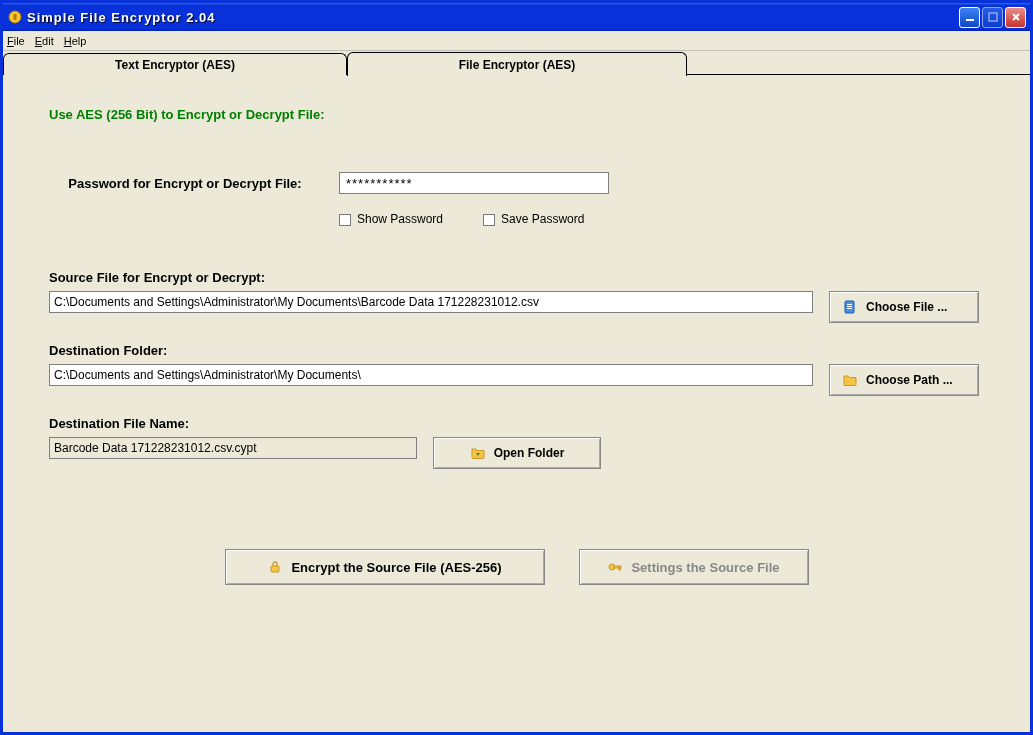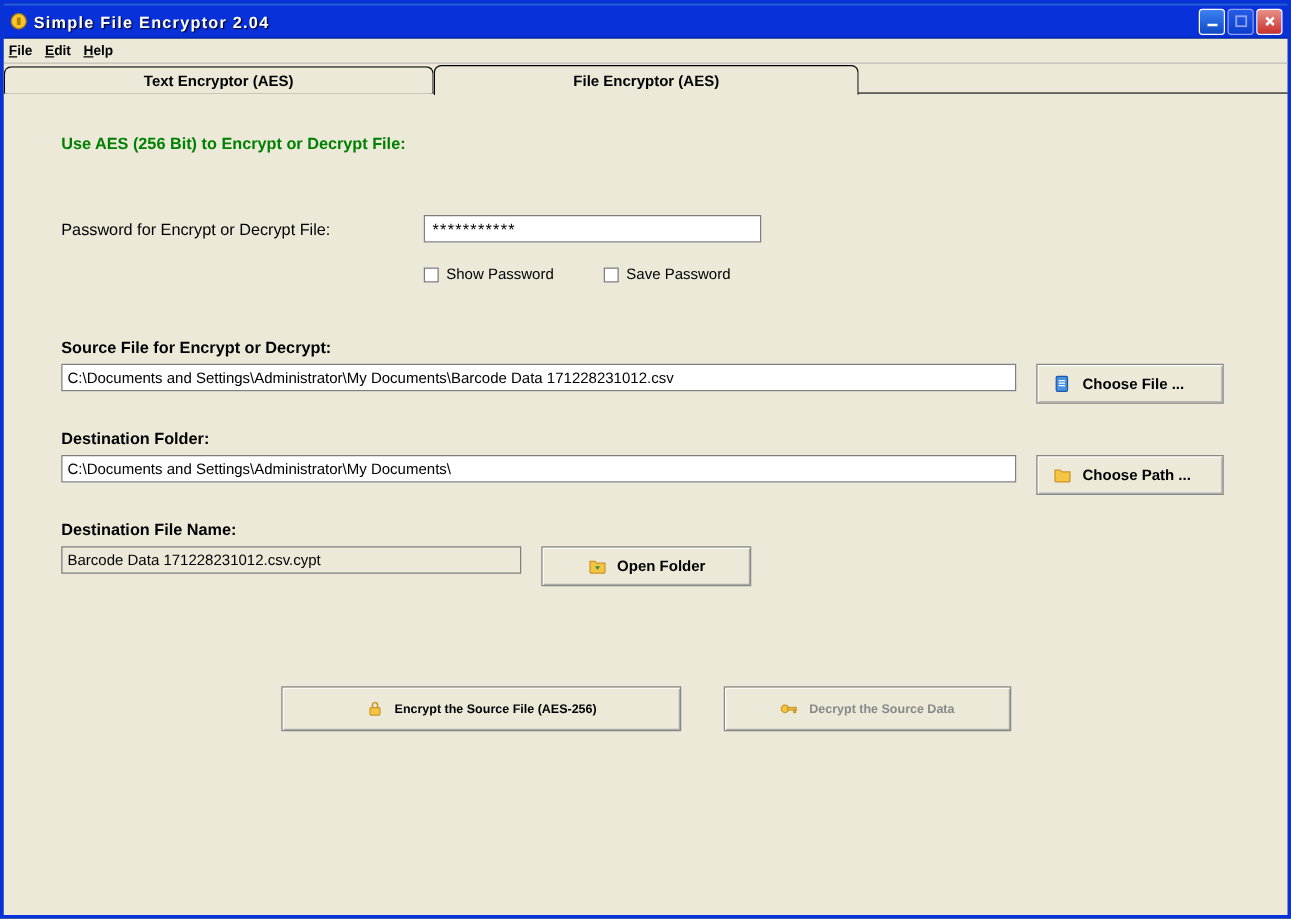--- a/index.html
+++ b/index.html
@@ -7,21 +7,21 @@
   margin: 0;
   font-family: Tahoma, Arial, sans-serif;
   font-size: 12px;
   background: #ece9d8;
   overflow: hidden;
 }
 .window {
   width: 1033px;
   height: 735px;
   border: 3px solid #0831d9;
-  background: #14532d;
+  background: #737373;
   display: flex;
   flex-direction: column;
 }
 .titlebar {
   height: 28px;
   background: linear-gradient(to bottom, #2a6de0 0%, #0831d9 8%, #0831d9 92%, #0020a8 100%);
   display: flex;
   align-items: center;
   padding: 0 4px;
   color: #fff;
@@ -61,21 +61,21 @@
 .menubar {
   height: 20px;
   background: #ece9d8;
   border-bottom: 1px solid #c0c0b8;
   display: flex;
   align-items: center;
   padding: 0 4px;
   gap: 10px;
   font-size: 11px;
 }
-.menubar span { cursor: default; font-weight: bold; }
+.menubar span { cursor: default; }
 .menubar span u { text-decoration: underline; }
 .tabstrip {
   position: relative;
   height: 24px;
   display: flex;
   background: #ece9d8;
   border-bottom: 1px solid #000;
 }
 .tab {
   height: 24px;
@@ -117,21 +117,21 @@
   padding: 32px 46px 20px 46px;
   background: #ece9d8;
   position: relative;
 }
 .heading {
   color: #008000;
   font-weight: bold;
   font-size: 13px;
   margin-bottom: 50px;
 }
-.label { font-size: 13px; color: #000; font-weight: normal; }
+.label { font-size: 13px; color: #000; font-weight: bold; text-align: center; }
 .pw-row { display: flex; align-items: center; gap: 18px; margin-bottom: 18px; }
 .pw-input {
   width: 270px;
   height: 22px;
   border: 1px solid #7f7f7f;
   background: #fff;
   padding: 2px 6px;
   font-size: 13px;
   letter-spacing: 1px;
 }
@@ -168,21 +168,21 @@
   align-items: center;
   gap: 8px;
   font-size: 12px;
   font-weight: bold;
   cursor: pointer;
   white-space: nowrap;
 }
 .btn-side { width: 150px; justify-content: flex-start; }
 .btn-openfolder { width: 168px; justify-content: center; }
 .action-row { display: flex; justify-content: center; gap: 34px; margin-top: 80px; }
-.btn-big { width: 320px; height: 36px; justify-content: center; font-weight: bold; font-size: 10px; }
+.btn-big { width: 320px; height: 36px; justify-content: center; font-weight: bold; font-size: 13px; }
 .disabled { color: #888; }
 .icon { width: 16px; height: 16px; display: inline-flex; align-items: center; justify-content: center; }
 </style>
 </head>
 <body>
 
 <div class="window">
 
   <div class="titlebar">
     <span class="titlebar-icon">
@@ -301,18 +301,18 @@
         <span>Encrypt the Source File (AES-256)</span>
       </div>
       <div class="btn btn-big disabled" style="width:230px">
         <span class="icon">
           <svg width="14" height="14" viewBox="0 0 14 14">
               <circle cx="4" cy="7" r="3" fill="#f4c542" stroke="#c9972a"></circle>
               <rect x="6" y="6" width="7" height="2" fill="#f4c542" stroke="#c9972a"></rect>
               <rect x="11" y="8" width="1.5" height="2" fill="#f4c542" stroke="#c9972a"></rect>
             </svg>
         </span>
-        <span>Decrypt the Source Data</span>
+        <span>Settings the Source File</span>
       </div>
     </div>
 
   </div>
 </div>
 
 </body></html>

